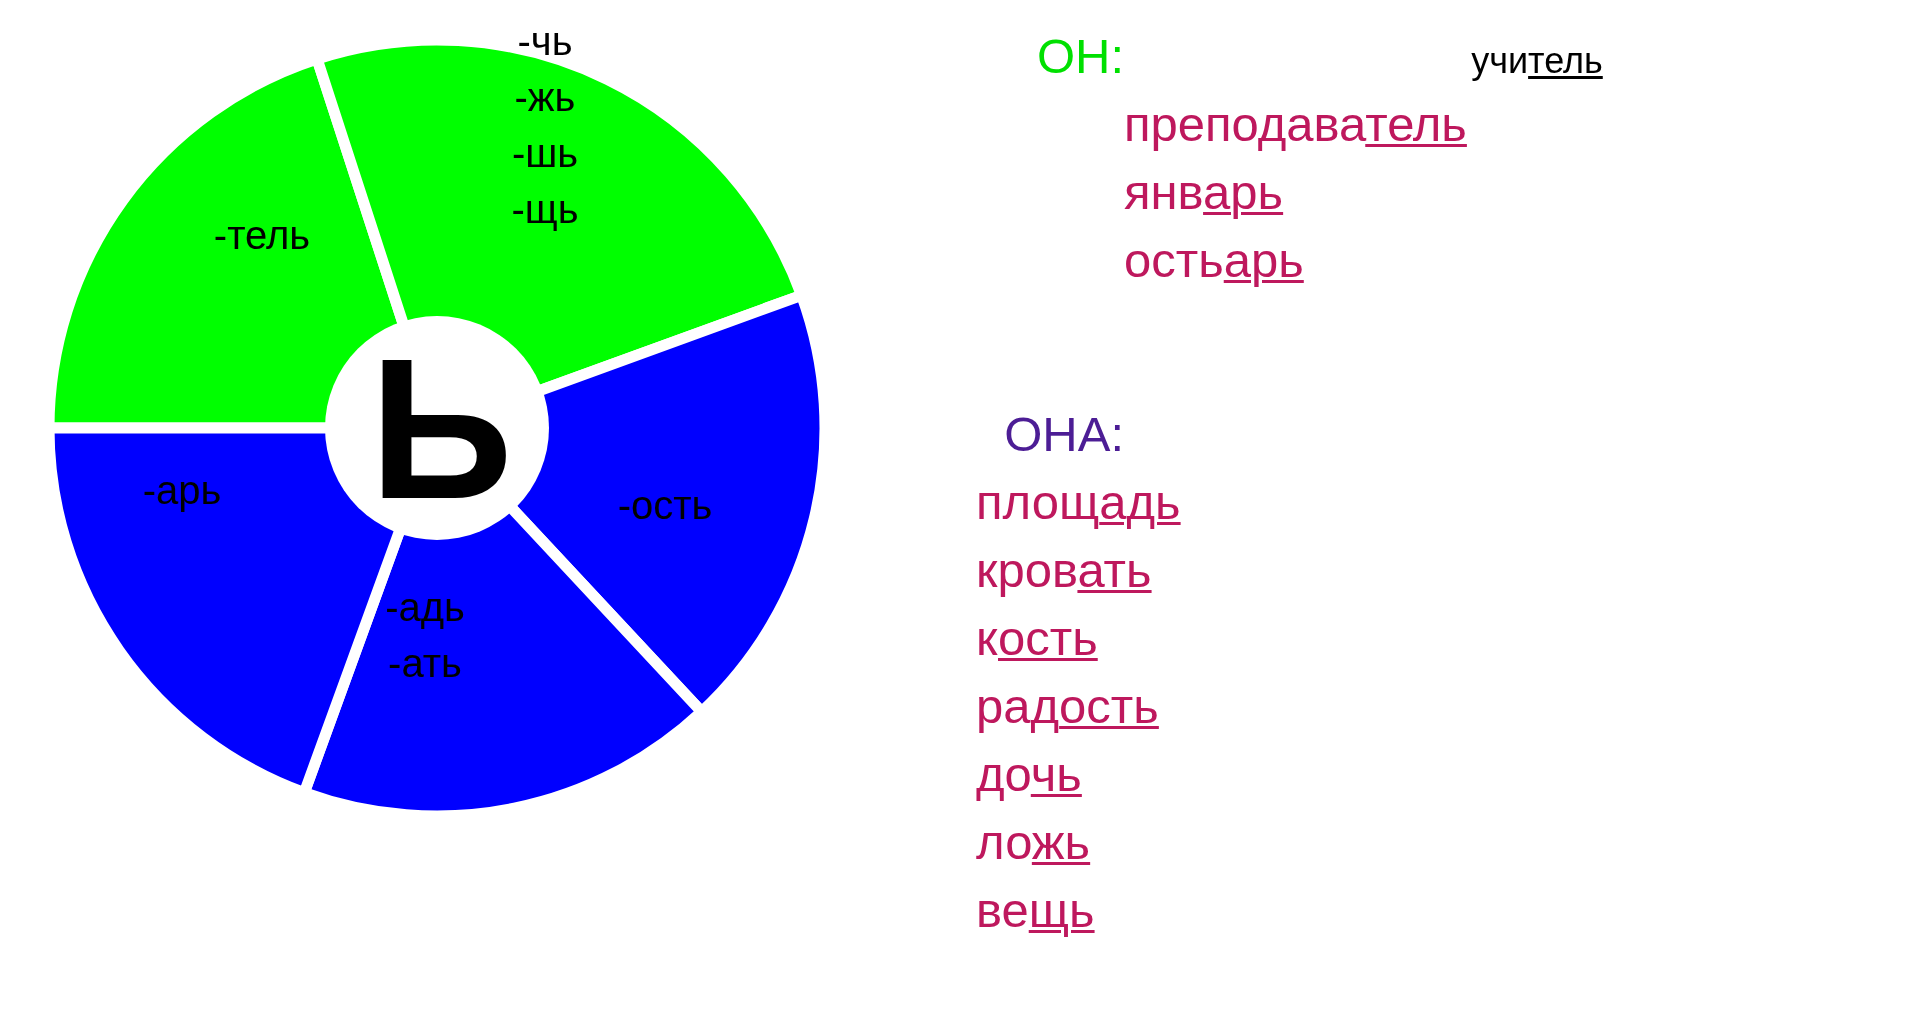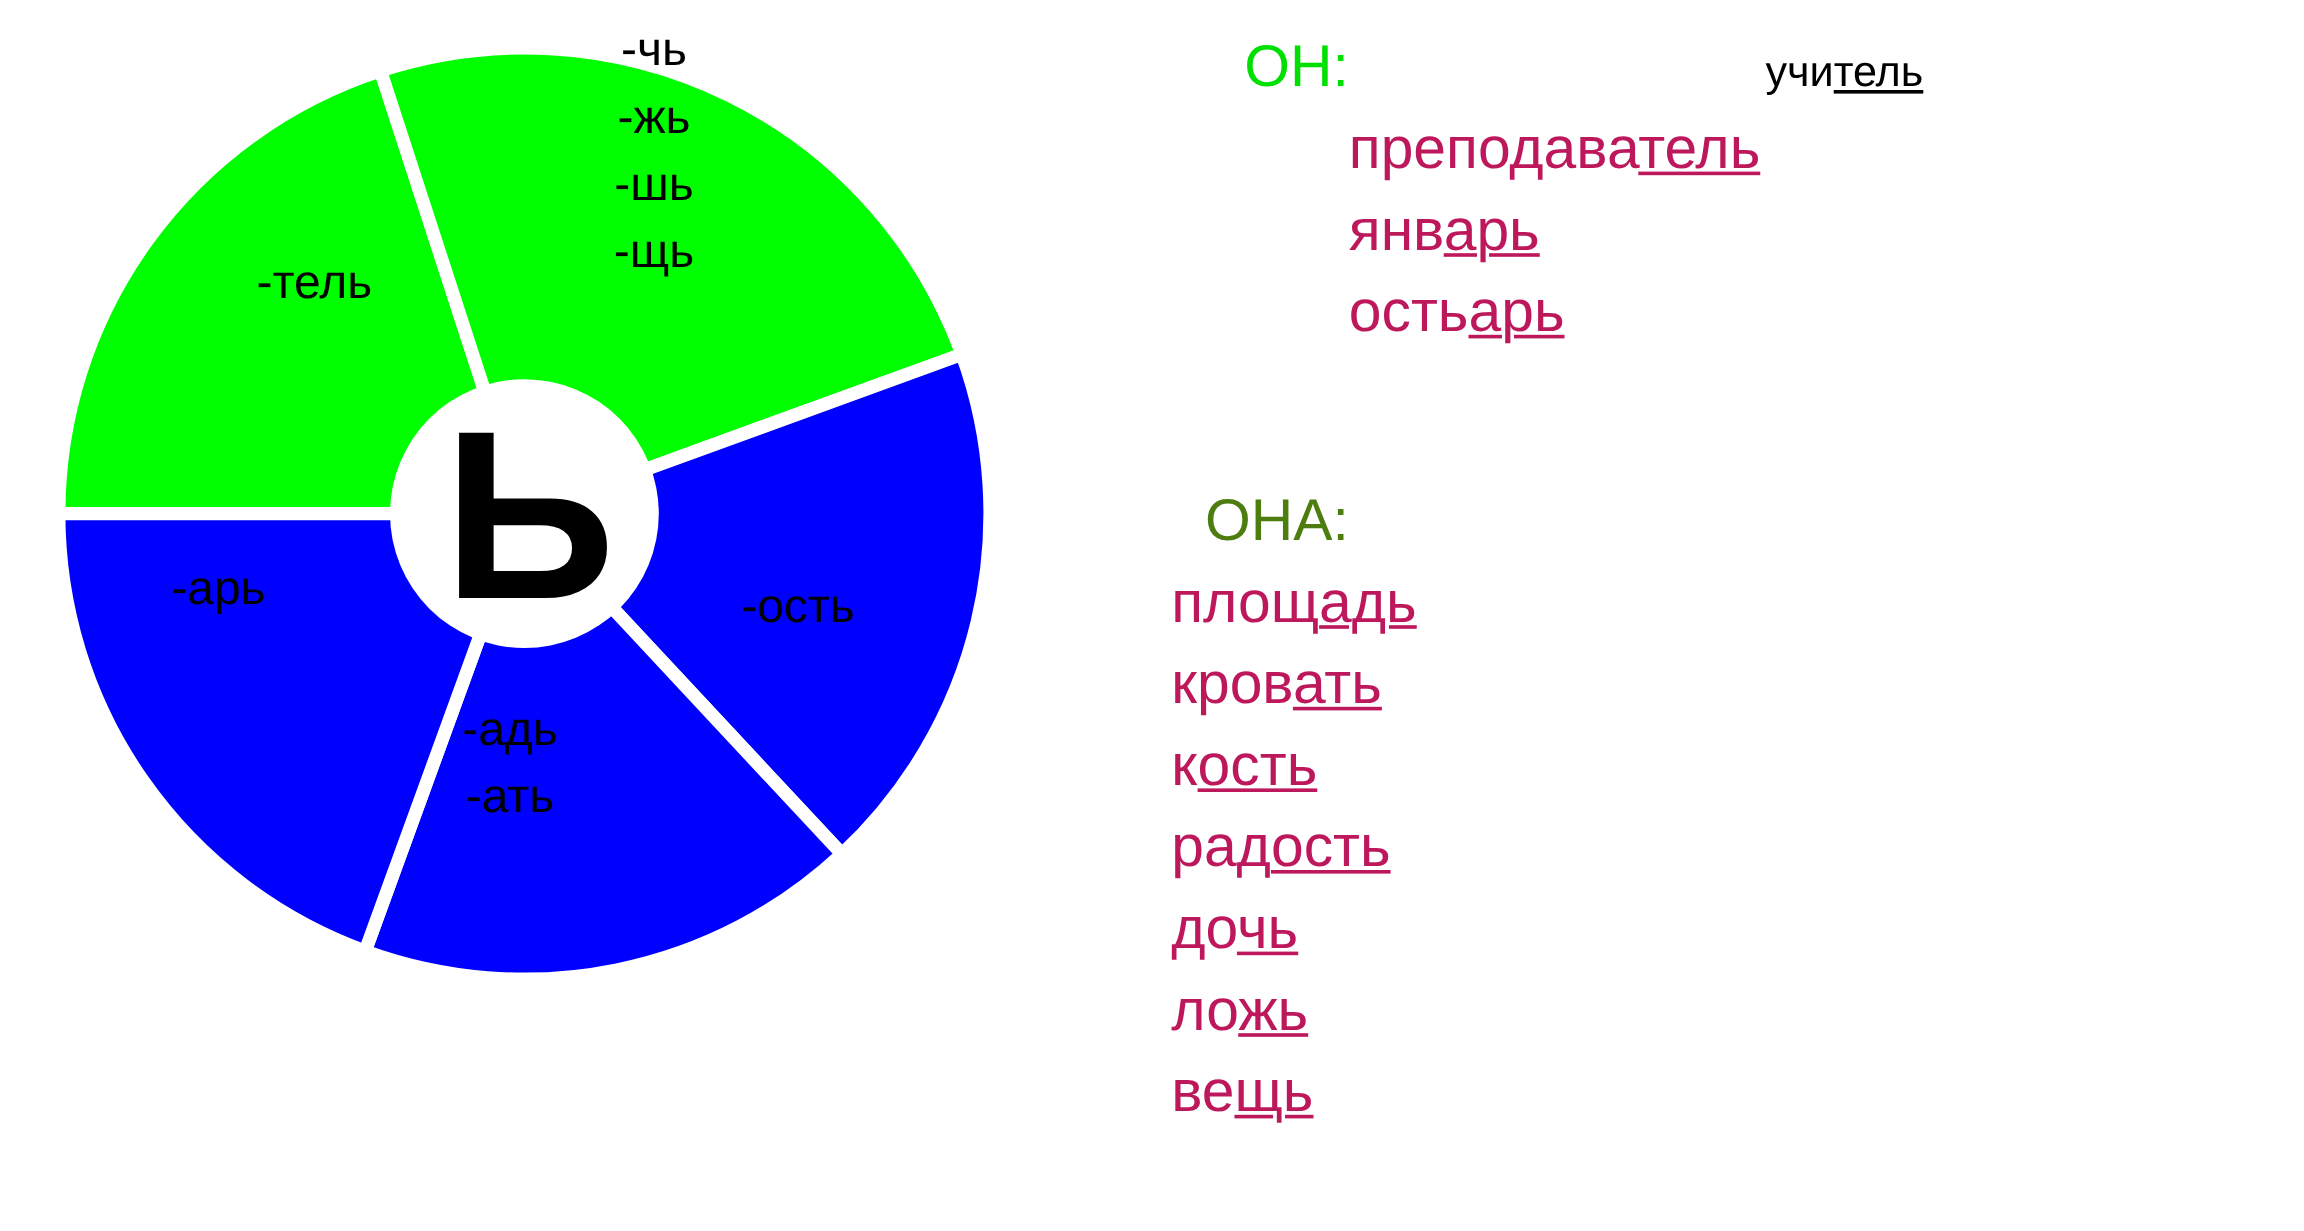--- a/index.html
+++ b/index.html
@@ -75,21 +75,21 @@
   .group-tag {
     width: 148px;
     text-align: right;
     padding-right: 14px;
     font-size: 49px;
     line-height: 68px;
     white-space: nowrap;
     flex: 0 0 auto;
   }
   .group-tag.masc { color: #00e000; }
-  .group-tag.fem  { color: #4d7c0f; }
+  .group-tag.fem  { color: #4c1d95; }
 
   .word-col {
     flex: 1 1 auto;
   }
   .word {
     font-size: 49px;
     line-height: 68px;
     height: 68px;
     white-space: nowrap;
     color: #be185d;

